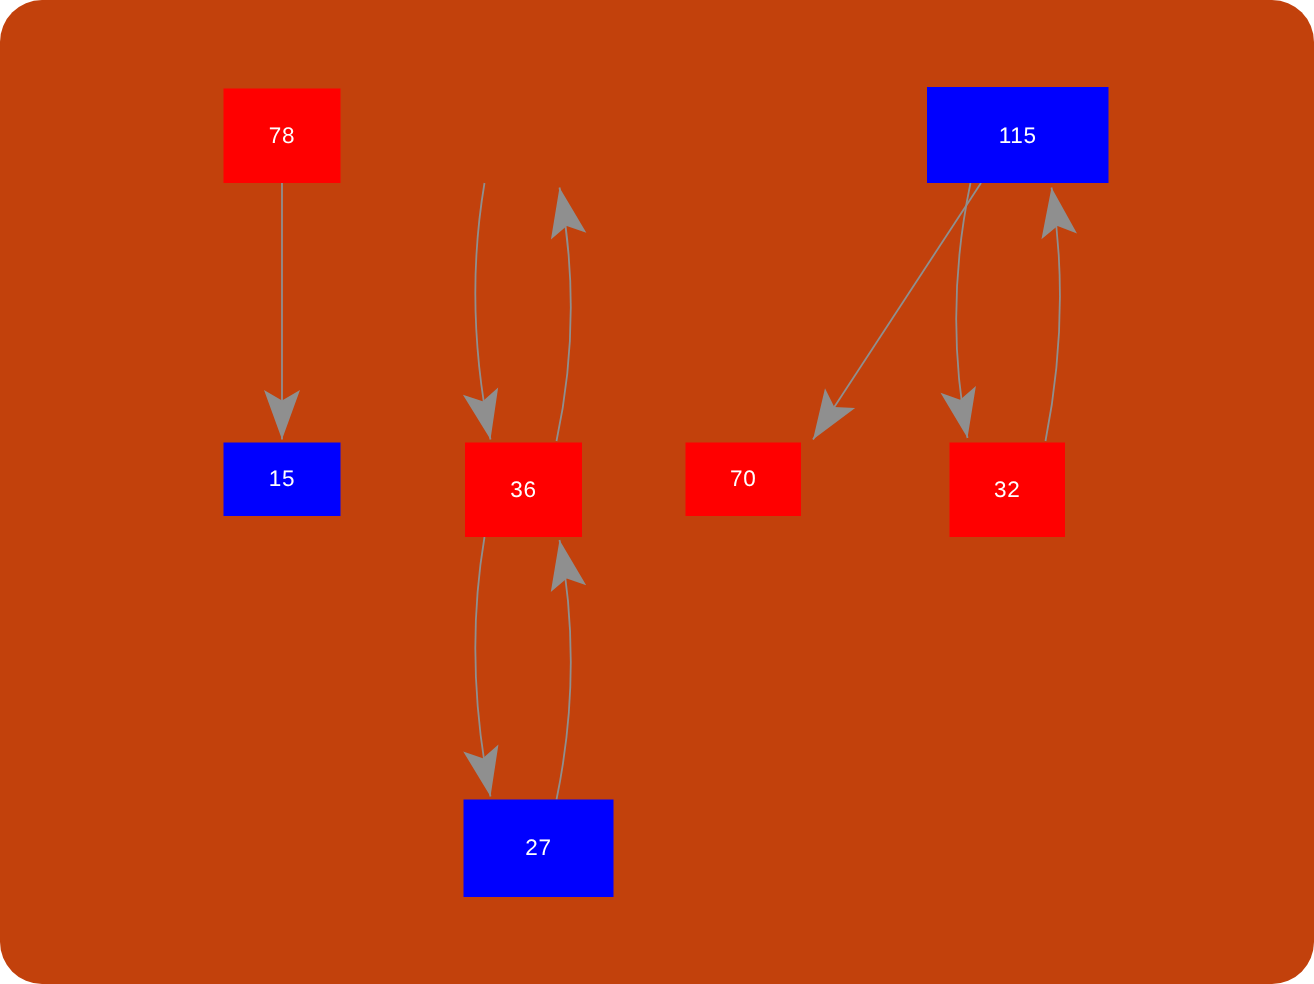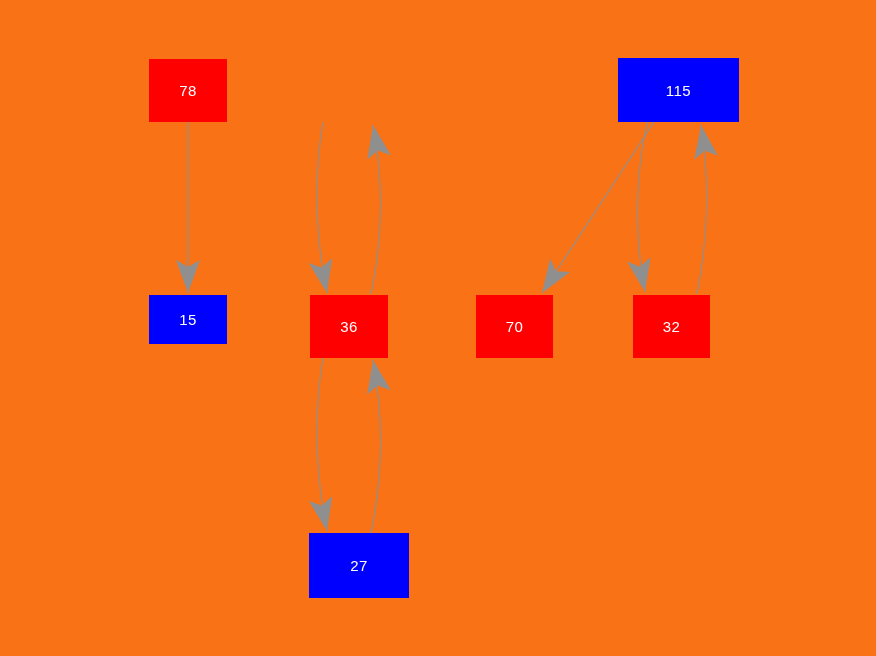--- a/index.html
+++ b/index.html
@@ -5,22 +5,23 @@
   html, body {
     margin: 0;
     padding: 0;
     background: #ffffff;
     font-family: "Liberation Sans", sans-serif;
   }
   .canvas {
     position: relative;
     width: 876px;
     height: 656px;
-    background: #f97316;
+    background: #c2410c;
     overflow: hidden;
+    border-radius: 28px;
   }
   .edges-layer {
     position: absolute;
     left: 0;
     top: 0;
   }
   .nodes-layer {
     position: absolute;
     left: 0;
     top: 0;
@@ -72,21 +73,21 @@
       </div>
       <div class="node" style="left: 618px; top: 58px; width: 121px; height: 64px; background: rgb(0, 0, 255);">
         <span class="node-label" style="color: rgb(255, 255, 255);">115</span>
       </div>
       <div class="node" style="left: 149px; top: 295px; width: 78px; height: 49px; background: rgb(0, 0, 255);">
         <span class="node-label" style="color: rgb(255, 255, 255);">15</span>
       </div>
       <div class="node" style="left: 310px; top: 295px; width: 78px; height: 63px; background: rgb(255, 0, 0);">
         <span class="node-label" style="color: rgb(255, 255, 255);">36</span>
       </div>
-      <div class="node" style="left: 476px; top: 295px; width: 77px; height: 63px; background: rgb(255, 0, 0);">
+      <div class="node" style="left: 457px; top: 295px; width: 77px; height: 49px; background: rgb(255, 0, 0);">
         <span class="node-label" style="color: rgb(255, 255, 255);">70</span>
       </div>
       <div class="node" style="left: 633px; top: 295px; width: 77px; height: 63px; background: rgb(255, 0, 0);">
         <span class="node-label" style="color: rgb(255, 255, 255);">32</span>
       </div>
       <div class="node" style="left: 309px; top: 533px; width: 100px; height: 65px; background: rgb(0, 0, 255);">
         <span class="node-label" style="color: rgb(255, 255, 255);">27</span>
       </div>
     </div>
 </div>

